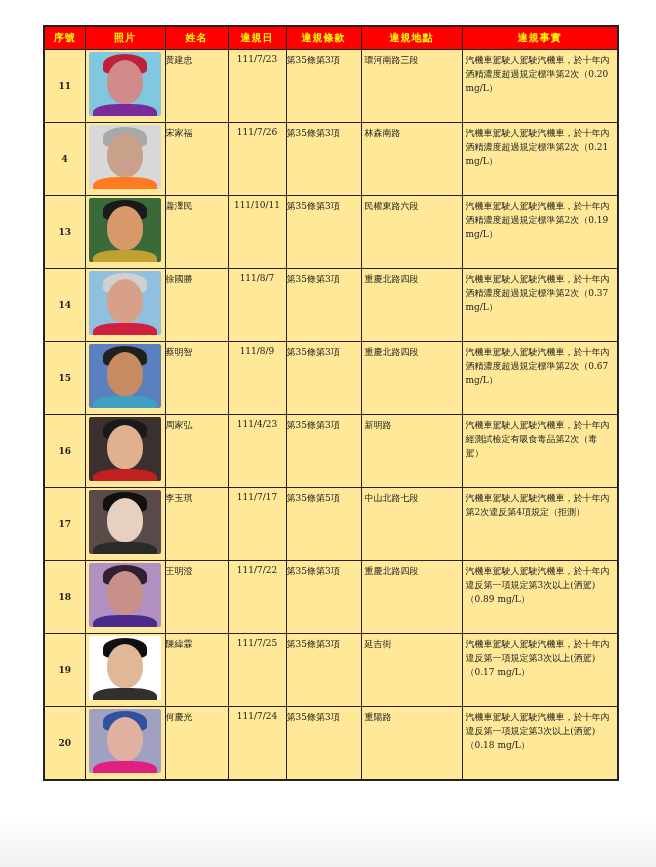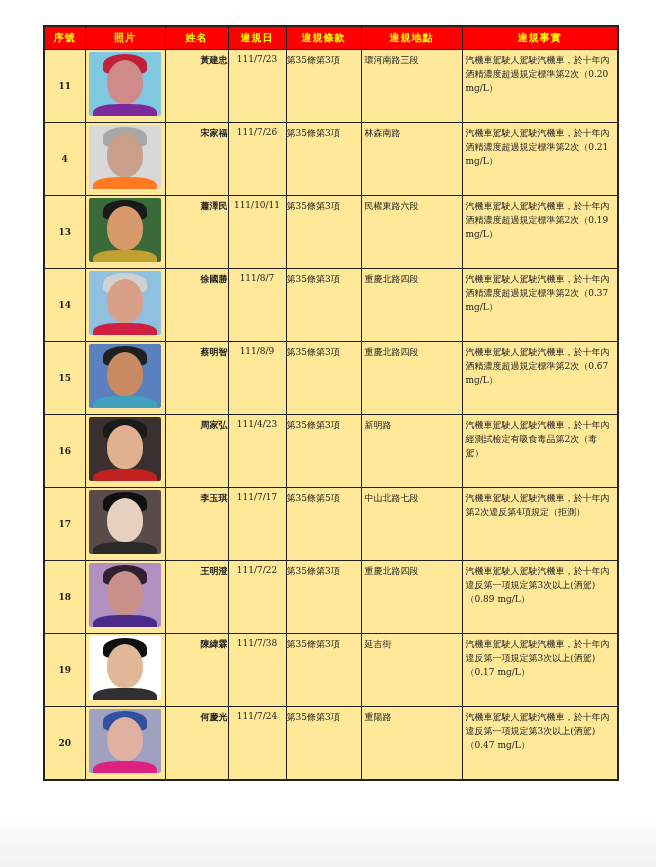--- a/index.html
+++ b/index.html
@@ -35,21 +35,21 @@
     position: absolute; left: 18px; top: 8px; width: 36px; height: 44px;
     border-radius: 50% 50% 46% 46%; background: #d9a88a;
   }
   .photo-box .hair {
     position: absolute; left: 14px; top: 2px; width: 44px; height: 20px;
     border-radius: 50% 50% 20% 20%;
   }
   .photo-box .shirt {
     position: absolute; left: 4px; bottom: -8px; width: 64px; height: 20px; border-radius: 40% 40% 0 0;
   }
-  td.name { text-align: right; font-weight: bold; padding-top: 4px !important; font-size: 9px; color:#000; }
+  td.name { text-align: left; font-weight: normal; padding-top: 4px !important; font-size: 9px; color:#000; }
   td.date { text-align: center; padding-top: 4px !important; color:#333; }
   td.article { text-align: left; padding-top: 4px !important; color:#333; }
   td.location { text-align: left; padding: 4px 0 0 3px !important; color:#333; }
   td.fact { text-align: left; padding: 3px 2px 0 3px !important; line-height: 14px; font-size: 9px; color:#222; }
 </style>
 </head>
 <body>
 
 <table class="roster">
   <colgroup>
@@ -196,36 +196,36 @@
       <tr>
         <td class="seq">19</td>
         <td class="photo">
           <div class="photo-box" style="background: rgb(255, 255, 255);">
             <div class="hair" style="background:#101010"></div>
     <div class="face" style="background:#e0b898"></div>
     <div class="shirt" style="background:#303030"></div>
           </div>
         </td>
         <td class="name">陳緯霖</td>
-        <td class="date">111/7/38</td>
+        <td class="date">111/7/25</td>
         <td class="article">第35條第3項</td>
         <td class="location">延吉街</td>
         <td class="fact">汽機車駕駛人駕駛汽機車，於十年內違反第一項規定第3次以上(酒駕)（0.17 mg/L）</td>
       </tr>
       <tr>
         <td class="seq">20</td>
         <td class="photo">
           <div class="photo-box" style="background: rgb(160, 160, 192);">
             <div class="hair" style="background:#3050a0"></div>
     <div class="face" style="background:#e0b0a0"></div>
     <div class="shirt" style="background:#e02080"></div>
           </div>
         </td>
         <td class="name">何慶光</td>
         <td class="date">111/7/24</td>
         <td class="article">第35條第3項</td>
         <td class="location">重陽路</td>
-        <td class="fact">汽機車駕駛人駕駛汽機車，於十年內違反第一項規定第3次以上(酒駕)（0.47 mg/L）</td>
+        <td class="fact">汽機車駕駛人駕駛汽機車，於十年內違反第一項規定第3次以上(酒駕)（0.18 mg/L）</td>
       </tr>
     </tbody>
 </table>
 
 <div class="bottom-fade"></div>
 
 </body></html>

